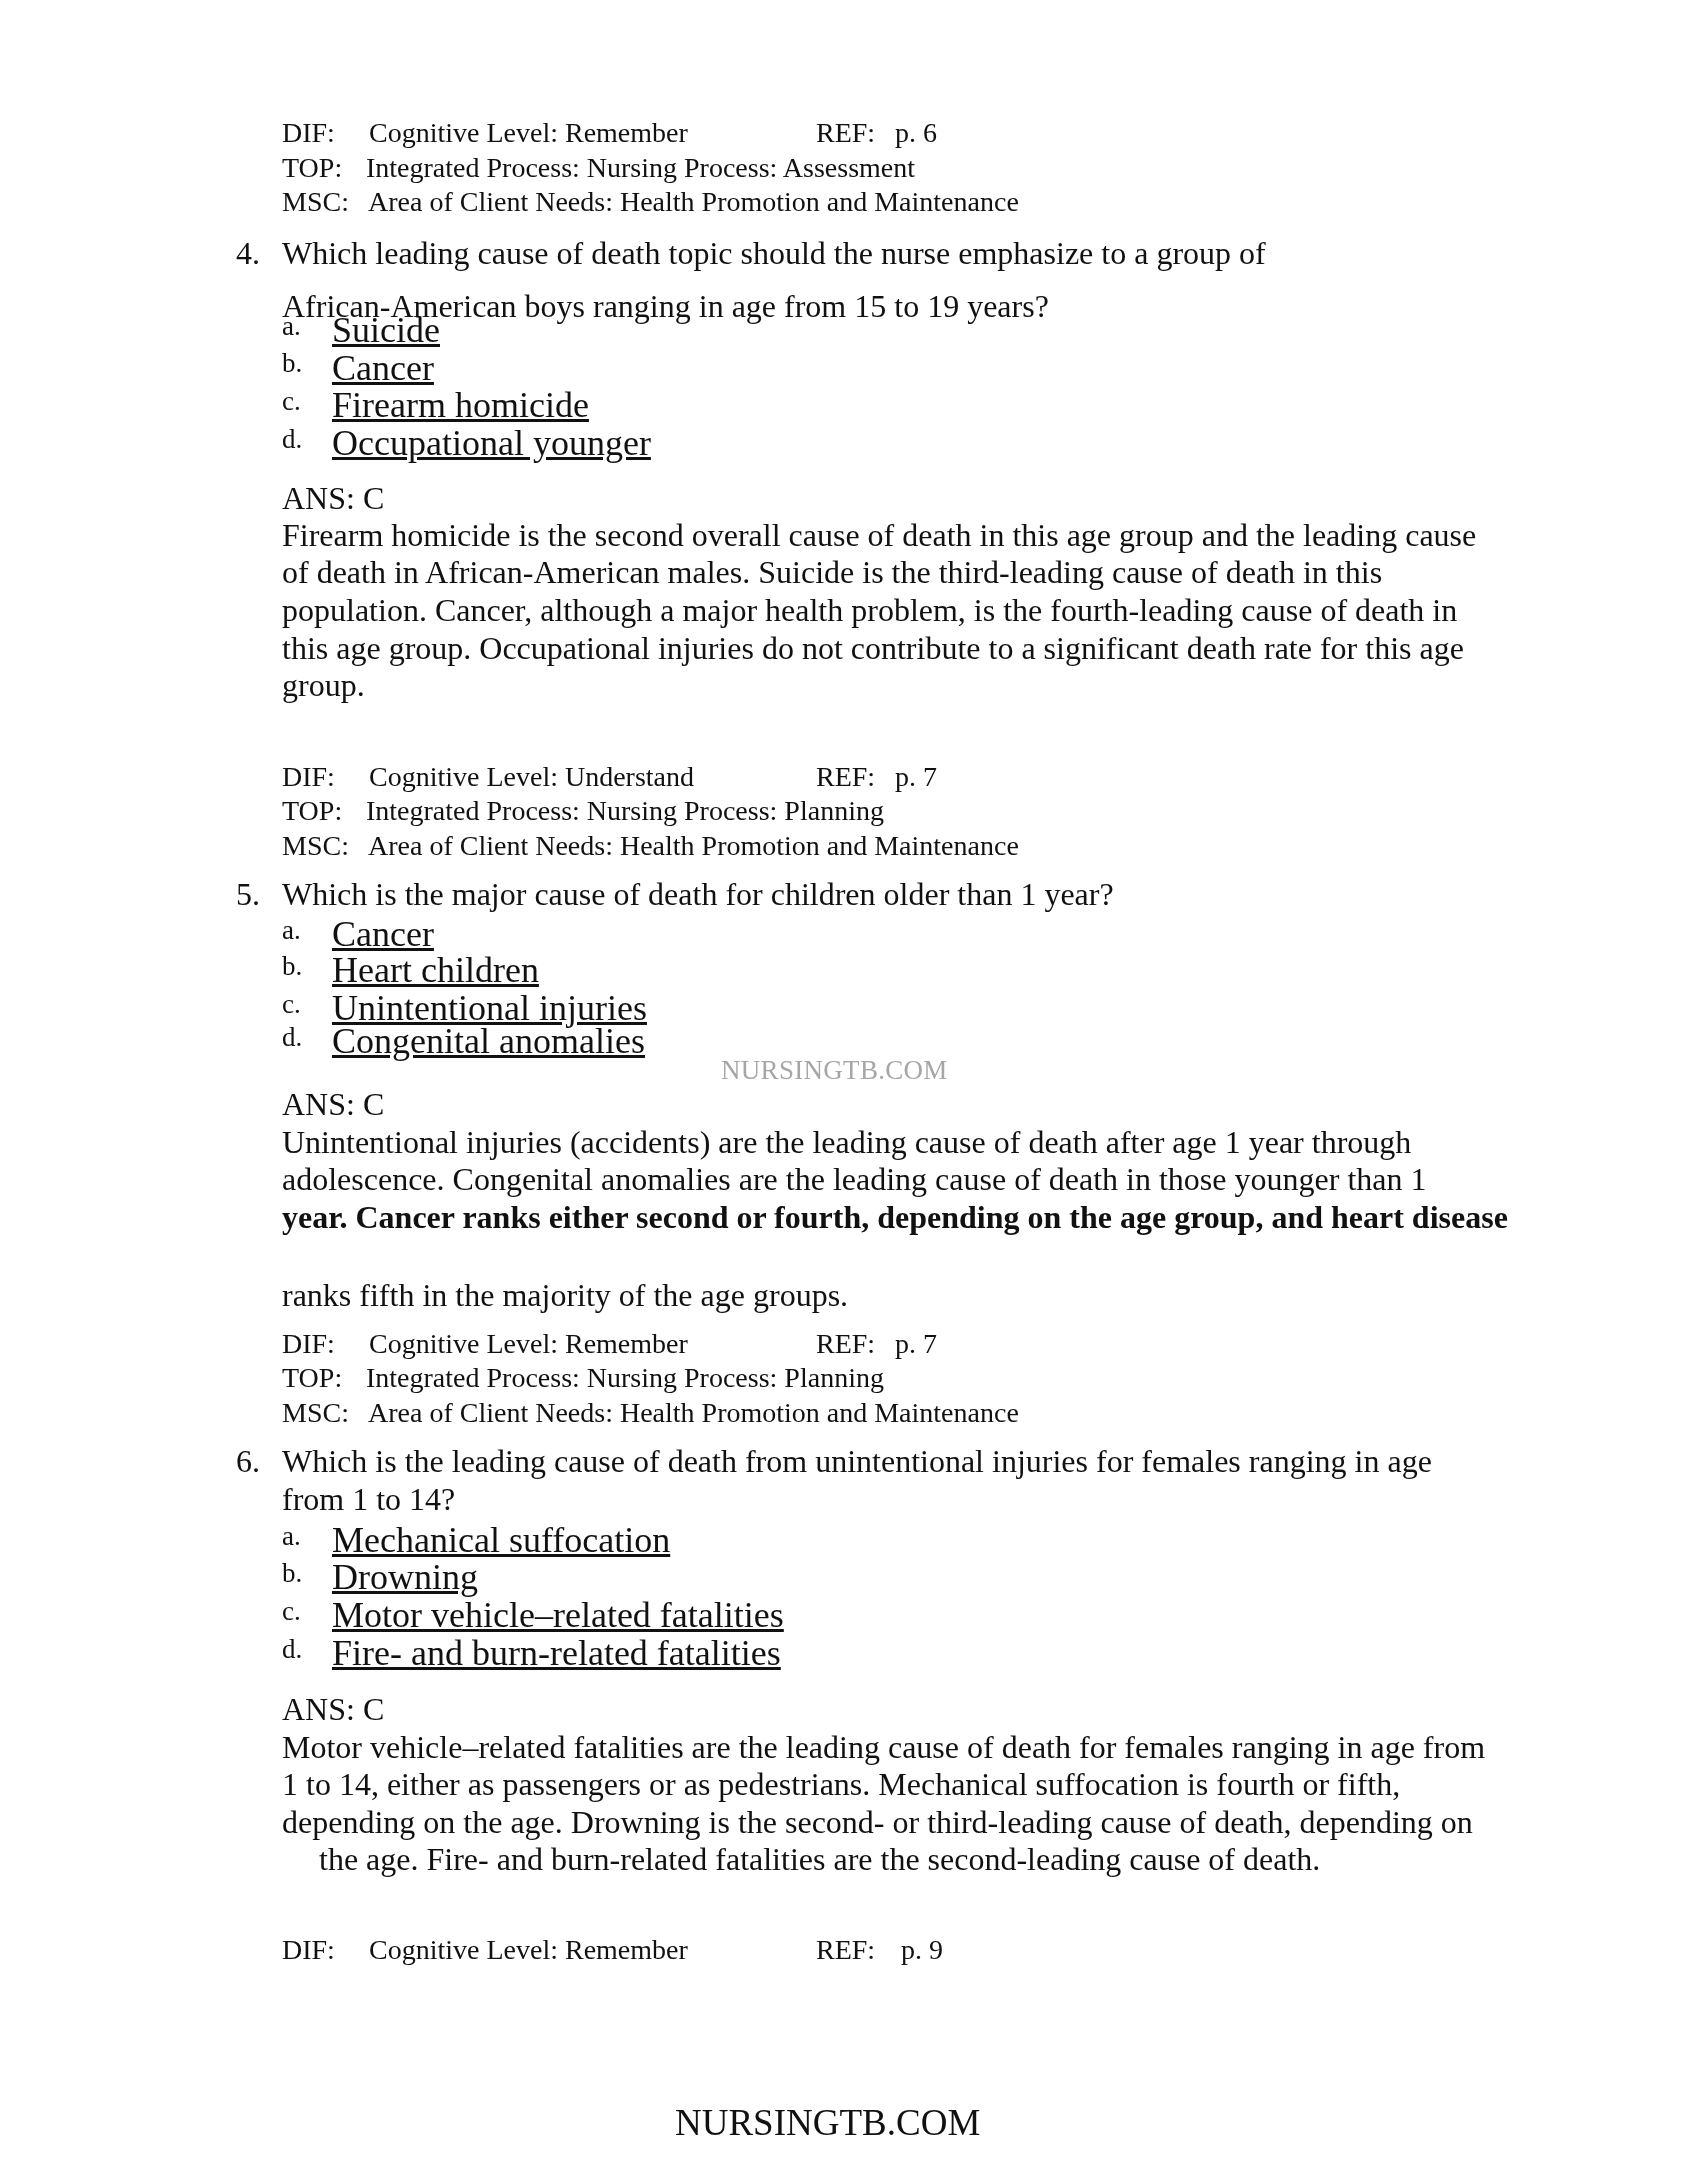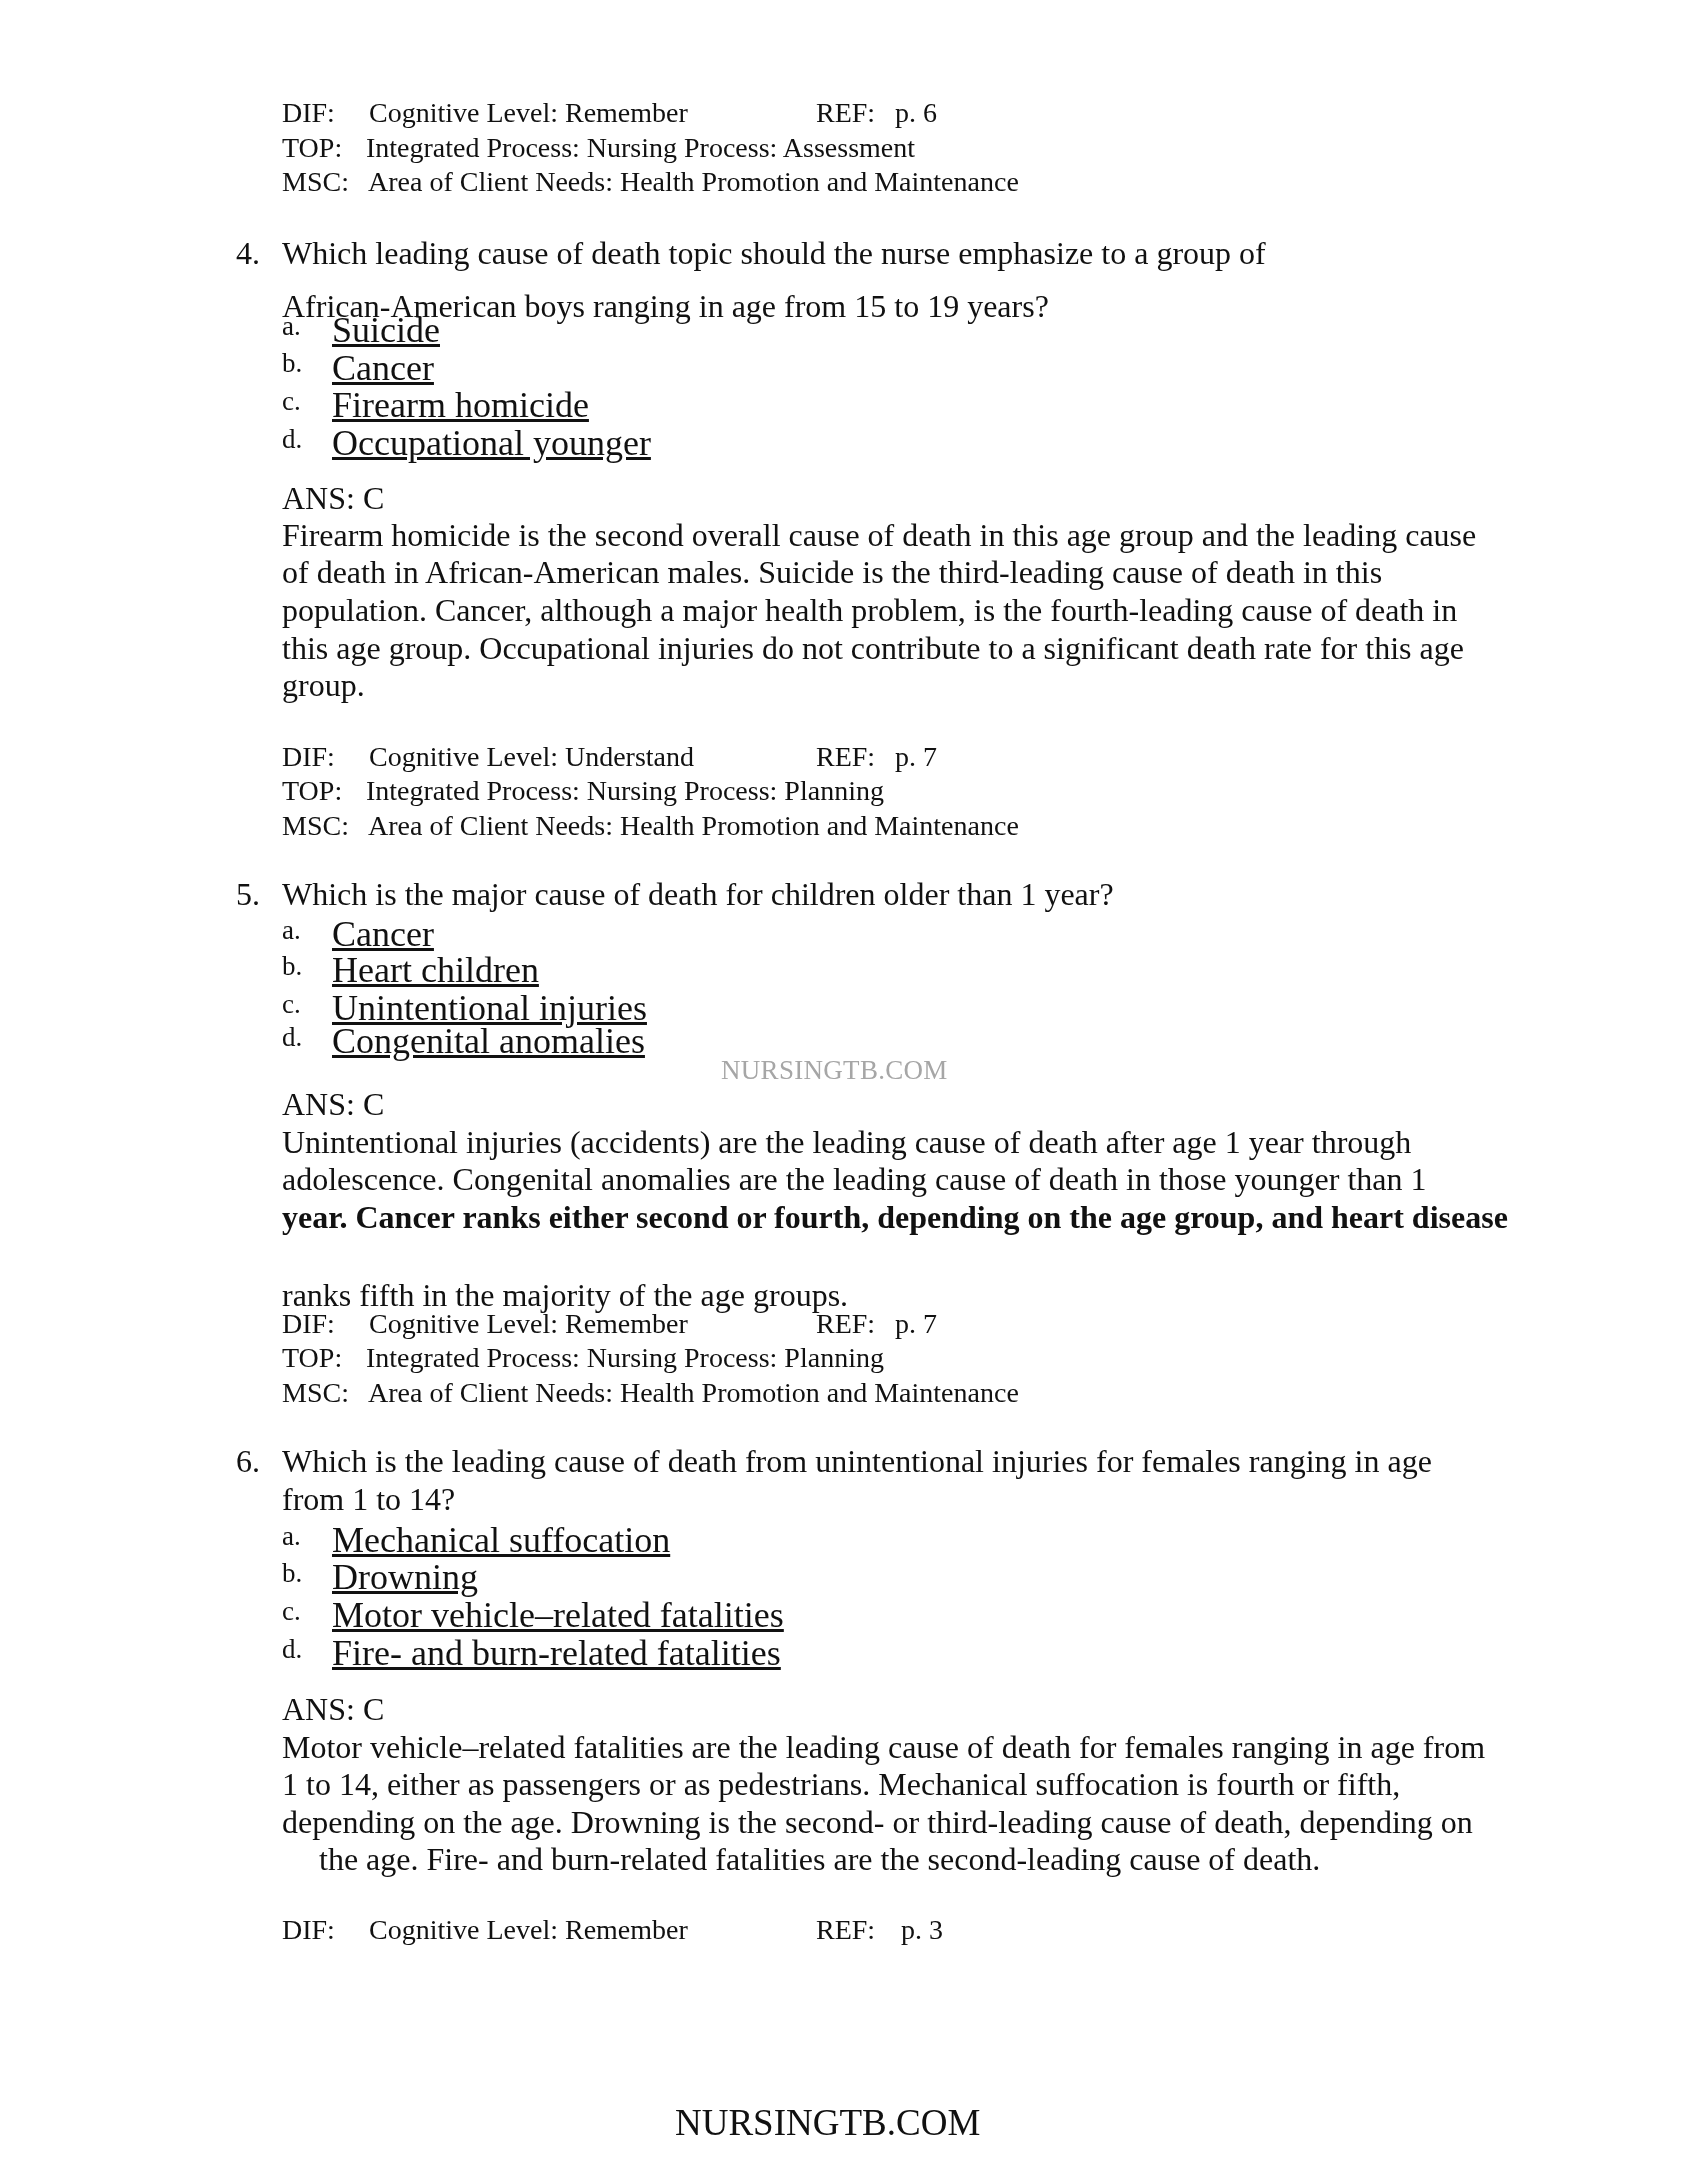--- a/index.html
+++ b/index.html
@@ -2,21 +2,21 @@
 <html><head>
 <meta charset="utf-8">
 <style>
   html, body { margin: 0; padding: 0; background: #ffffff; }
   body {
     width: 1683px; height: 2178px; position: relative; overflow: hidden;
     font-family: "Liberation Serif", "DejaVu Serif", serif;
     color: #111111;
   }
   .abs { position: absolute; white-space: nowrap; }
-  .meta { font-size: 28px; line-height: 34px; }
+  .meta { font-size: 28px; line-height: 34px; margin-top: 20px; }
   .body-text { font-size: 32px; }
   .qnum { font-size: 32px; }
   .opt-letter { font-size: 27px; }
   .opt-text { font-size: 36px; text-decoration: underline; }
   .watermark-mid { color: #a6a6a6; font-size: 27px; letter-spacing: 0.3px; }
   .footer { font-size: 37px; color: #111; }
 </style>
 </head>
 <body>
 
@@ -109,17 +109,17 @@
 
   <span class="abs body-text" style="left:282px; top:1691px;">ANS:  C</span>
   <span class="abs body-text" style="left:282px; top:1729px;">Motor vehicle–related fatalities are the leading cause of death for females ranging in age from</span>
   <span class="abs body-text" style="left:282px; top:1766px;">1 to 14, either as passengers or as pedestrians. Mechanical suffocation is fourth or fifth,</span>
   <span class="abs body-text" style="left:282px; top:1804px;">depending on the age. Drowning is the second- or third-leading cause of death, depending on</span>
   <span class="abs body-text" style="left:282px; top:1841px;margin-left:37px;">the age. Fire- and burn-related fatalities are the second-leading cause of death.</span>
 
   <span class="abs meta" style="left:282px; top:1913px;">DIF:</span>
   <span class="abs meta" style="left:369px; top:1913px;">Cognitive Level: Remember</span>
   <span class="abs meta" style="left:816px; top:1913px;">REF:</span>
-  <span class="abs meta" style="left:901px; top:1913px;">p. 3</span>
+  <span class="abs meta" style="left:901px; top:1913px;">p. 9</span>
 </div>
 
 <span class="abs footer" style="left:675px; top:2101px;">NURSINGTB.COM</span>
 
 
 </body></html>

